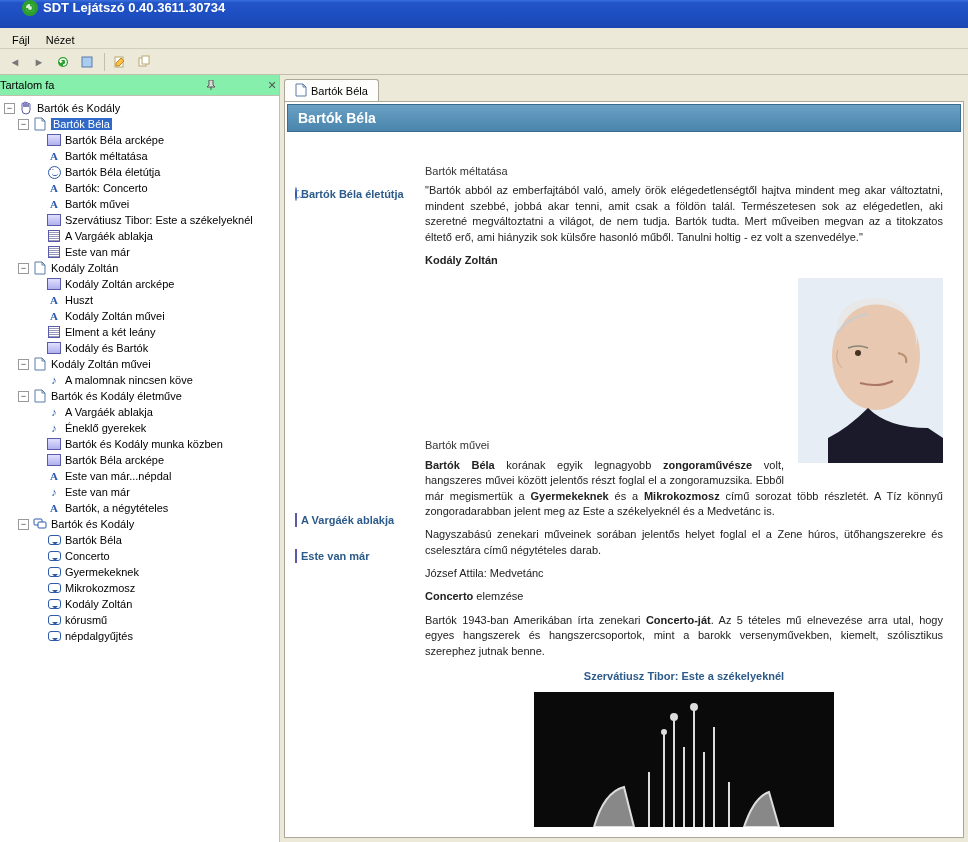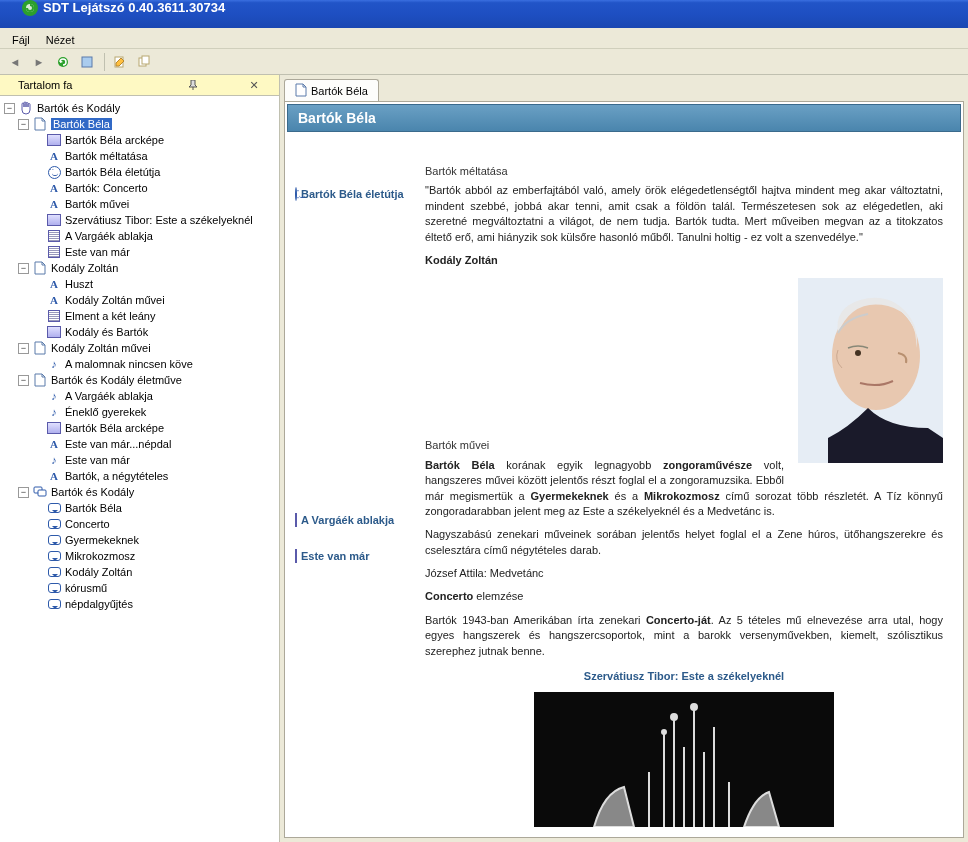--- a/index.html
+++ b/index.html
@@ -56,22 +56,22 @@
   height: calc(100% - 75px);
 }
 .sidebar {
   width: 280px;
   background: #ece9d8;
   display: flex;
   flex-direction: column;
   border-right: 1px solid #c0c0b0;
 }
 .panel-header {
-  background: #fef9c3;
-  padding: 3px 18px;
+  background: #86efac;
+  padding: 3px 0;
   font-size: 11px;
   display: flex;
   align-items: center;
   border-bottom: 1px solid #c0c0b0;
   gap: 44px;
 }
 .panel-header .spacer { flex:1; }
 .pin, .close { width:14px; height:14px; margin-left:3px; cursor:pointer; display:inline-flex; align-items:center; justify-content:center; font-size:11px; color:#555; }
 .tree {
   flex: 1;
@@ -329,20 +329,27 @@
                   <svg width="12" height="14" viewBox="0 0 12 14">
                     <path d="M1 1 L8 1 L11 4 L11 13 L1 13 Z" fill="#fff" stroke="#5a7aaa"></path>
                     <path d="M8 1 L8 4 L11 4" fill="none" stroke="#5a7aaa"></path>
                   </svg>
                 </span>
               <span class="label">Kodály Zoltán</span>
             </div>
             <div class="tree-children">
               <div class="tree-row">
                   <span class="expander none"></span>
+                  <span class="icon">
+                    <span class="ic-img"></span>
+                  </span>
+                  <span class="label">Kodály Zoltán arcképe</span>
+                </div>
+              <div class="tree-row">
+                  <span class="expander none"></span>
                   <span class="icon ic-A">A</span>
                   <span class="label">Huszt</span>
                 </div>
               <div class="tree-row">
                   <span class="expander none"></span>
                   <span class="icon ic-A">A</span>
                   <span class="label">Kodály Zoltán művei</span>
                 </div>
               <div class="tree-row">
                   <span class="expander none"></span>
@@ -395,20 +402,27 @@
             <div class="tree-children">
               <div class="tree-row">
                   <span class="expander none"></span>
                   <span class="icon ic-note">♪</span>
                   <span class="label">A Vargáék ablakja</span>
                 </div>
               <div class="tree-row">
                   <span class="expander none"></span>
                   <span class="icon ic-note">♪</span>
                   <span class="label">Éneklő gyerekek</span>
+                </div>
+              <div class="tree-row">
+                  <span class="expander none"></span>
+                  <span class="icon">
+                    <span class="ic-img"></span>
+                  </span>
+                  <span class="label">Bartók és Kodály munka közben</span>
                 </div>
               <div class="tree-row">
                   <span class="expander none"></span>
                   <span class="icon">
                     <span class="ic-img"></span>
                   </span>
                   <span class="label">Bartók Béla arcképe</span>
                 </div>
               <div class="tree-row">
                   <span class="expander none"></span>

